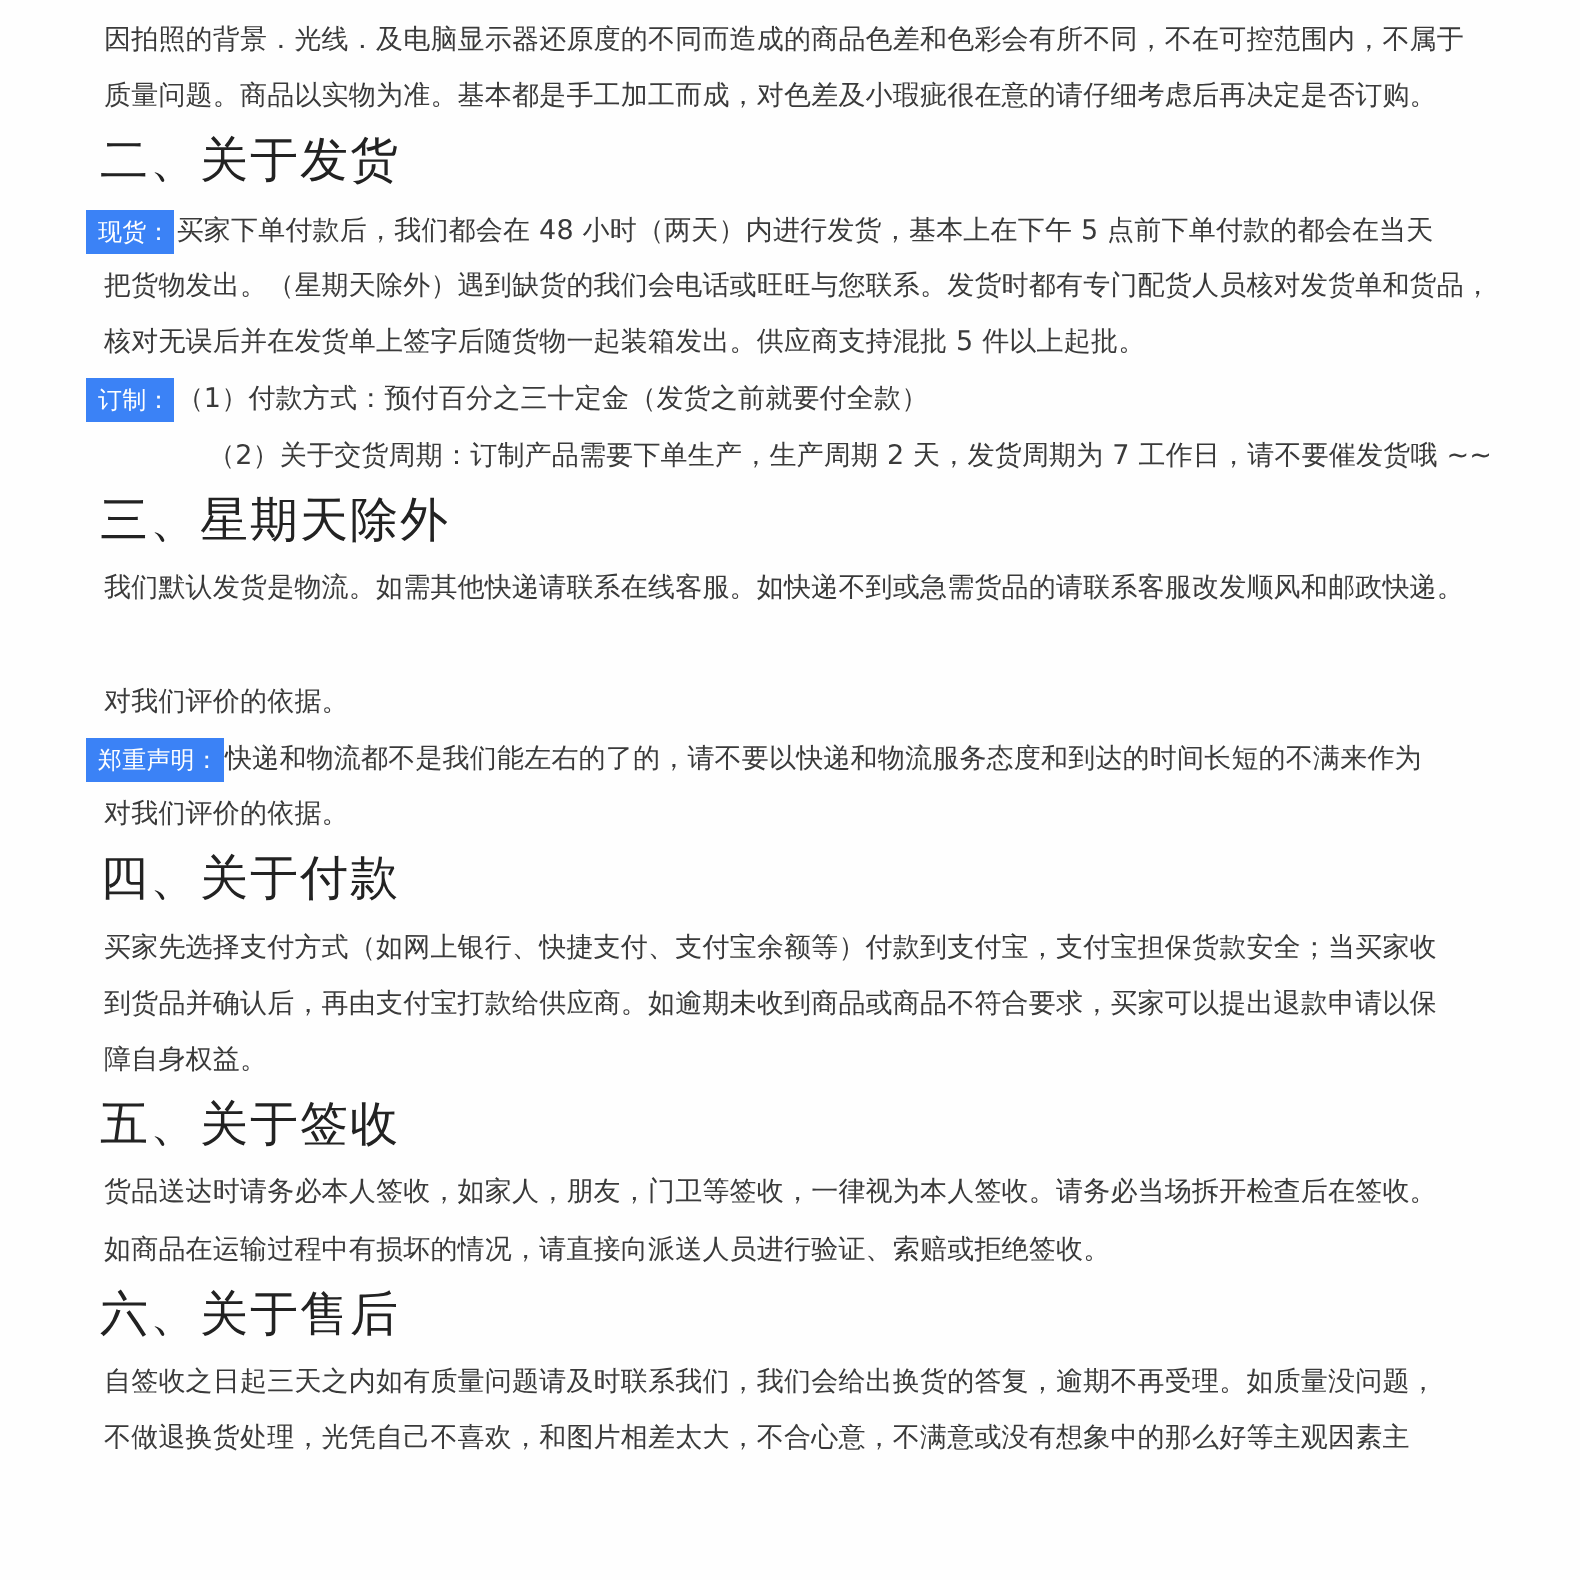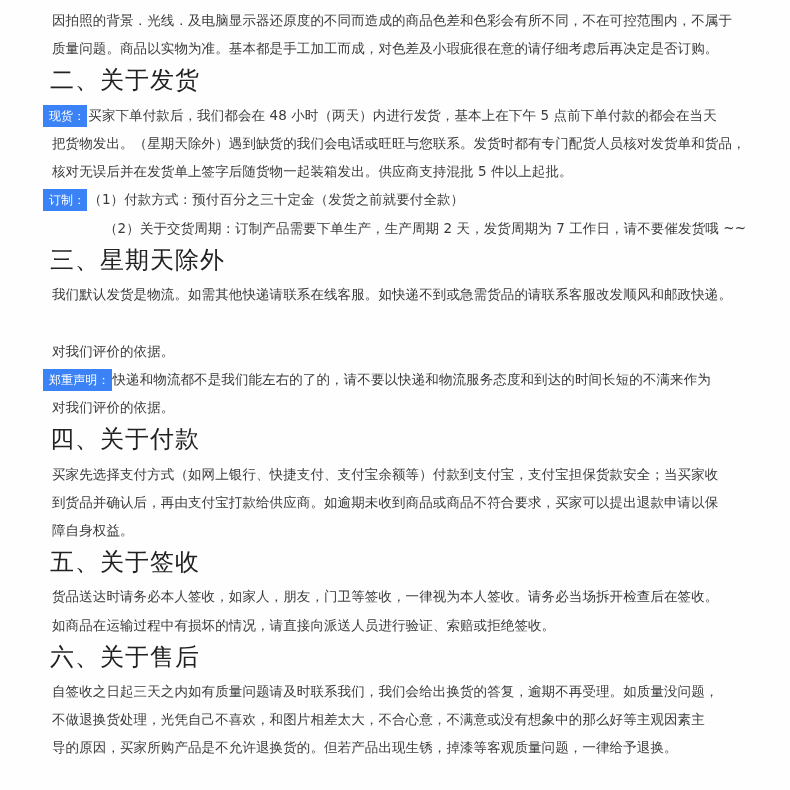--- a/index.html
+++ b/index.html
@@ -92,15 +92,14 @@
   <div class="line" style="top:492px;">到货品并确认后，再由支付宝打款给供应商。如逾期未收到商品或商品不符合要求，买家可以提出退款申请以保</div>
   <div class="line" style="top:520px;">障自身权益。</div>
 
   <div class="heading" style="top:548px;">五、关于签收</div>
   <div class="line" style="top:586px;">货品送达时请务必本人签收，如家人，朋友，门卫等签收，一律视为本人签收。请务必当场拆开检查后在签收。</div>
   <div class="line" style="top:615px;">如商品在运输过程中有损坏的情况，请直接向派送人员进行验证、索赔或拒绝签收。</div>
 
   <div class="heading" style="top:643px;">六、关于售后</div>
   <div class="line" style="top:681px;">自签收之日起三天之内如有质量问题请及时联系我们，我们会给出换货的答复，逾期不再受理。如质量没问题，</div>
   <div class="line" style="top:709px;">不做退换货处理，光凭自己不喜欢，和图片相差太大，不合心意，不满意或没有想象中的那么好等主观因素主</div>
-  <div class="line" style="top:737px;">导的原因，买家所购产品是不允许退换货的。但若产品出现生锈，掉漆等客观质量问题，一律给予退换。</div>
 
 </div>
 
 </body></html>

